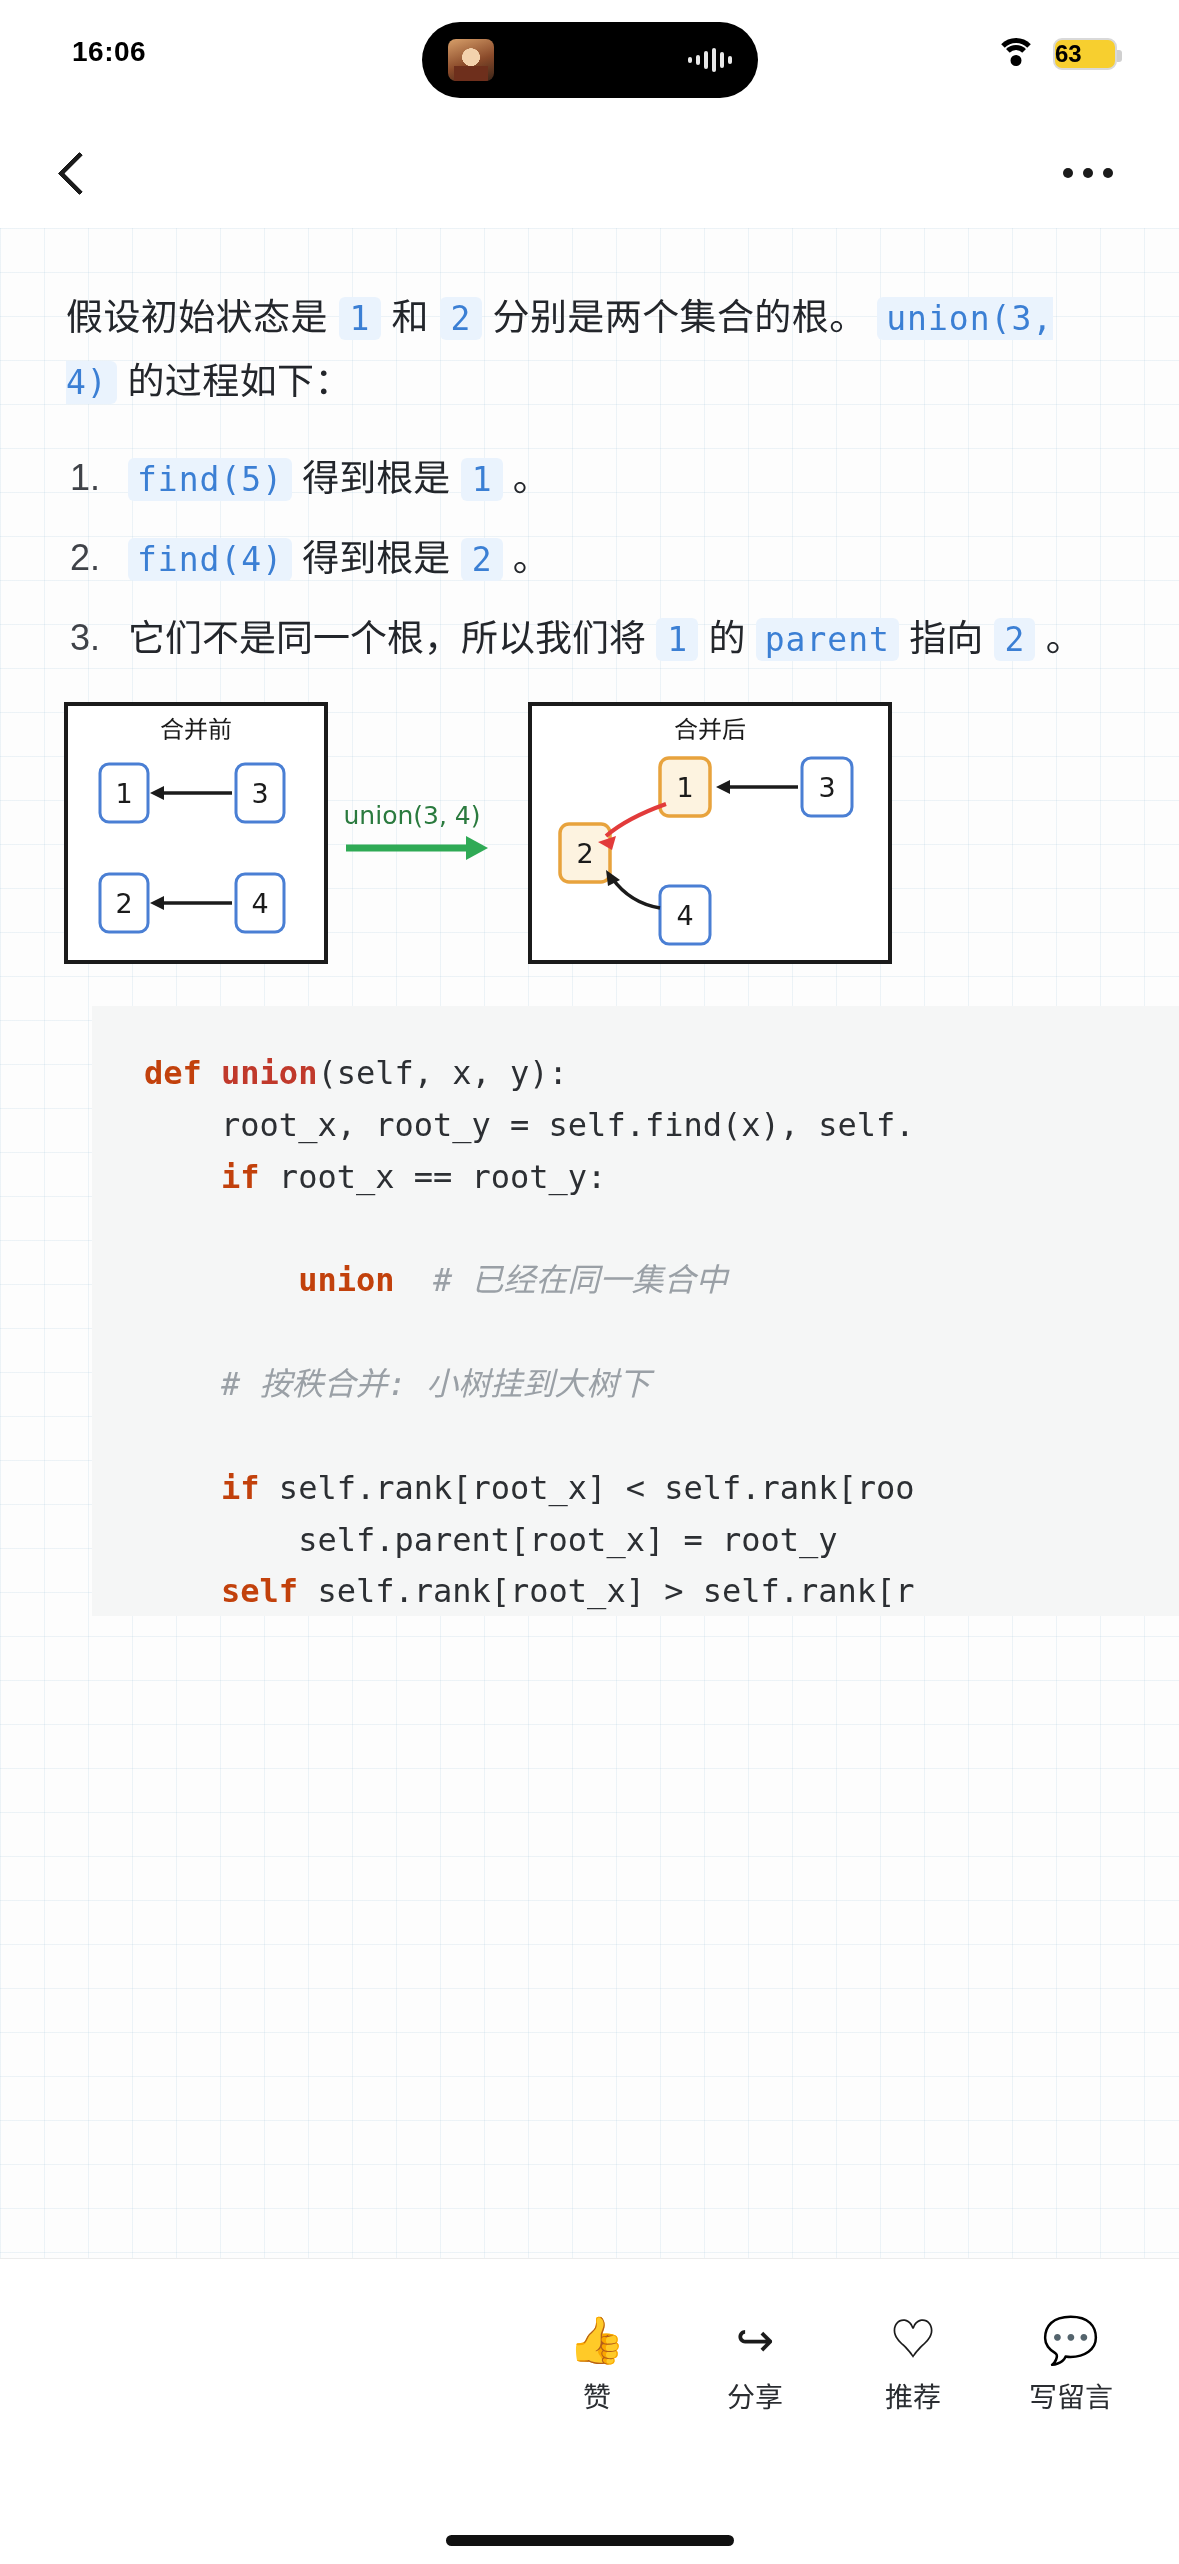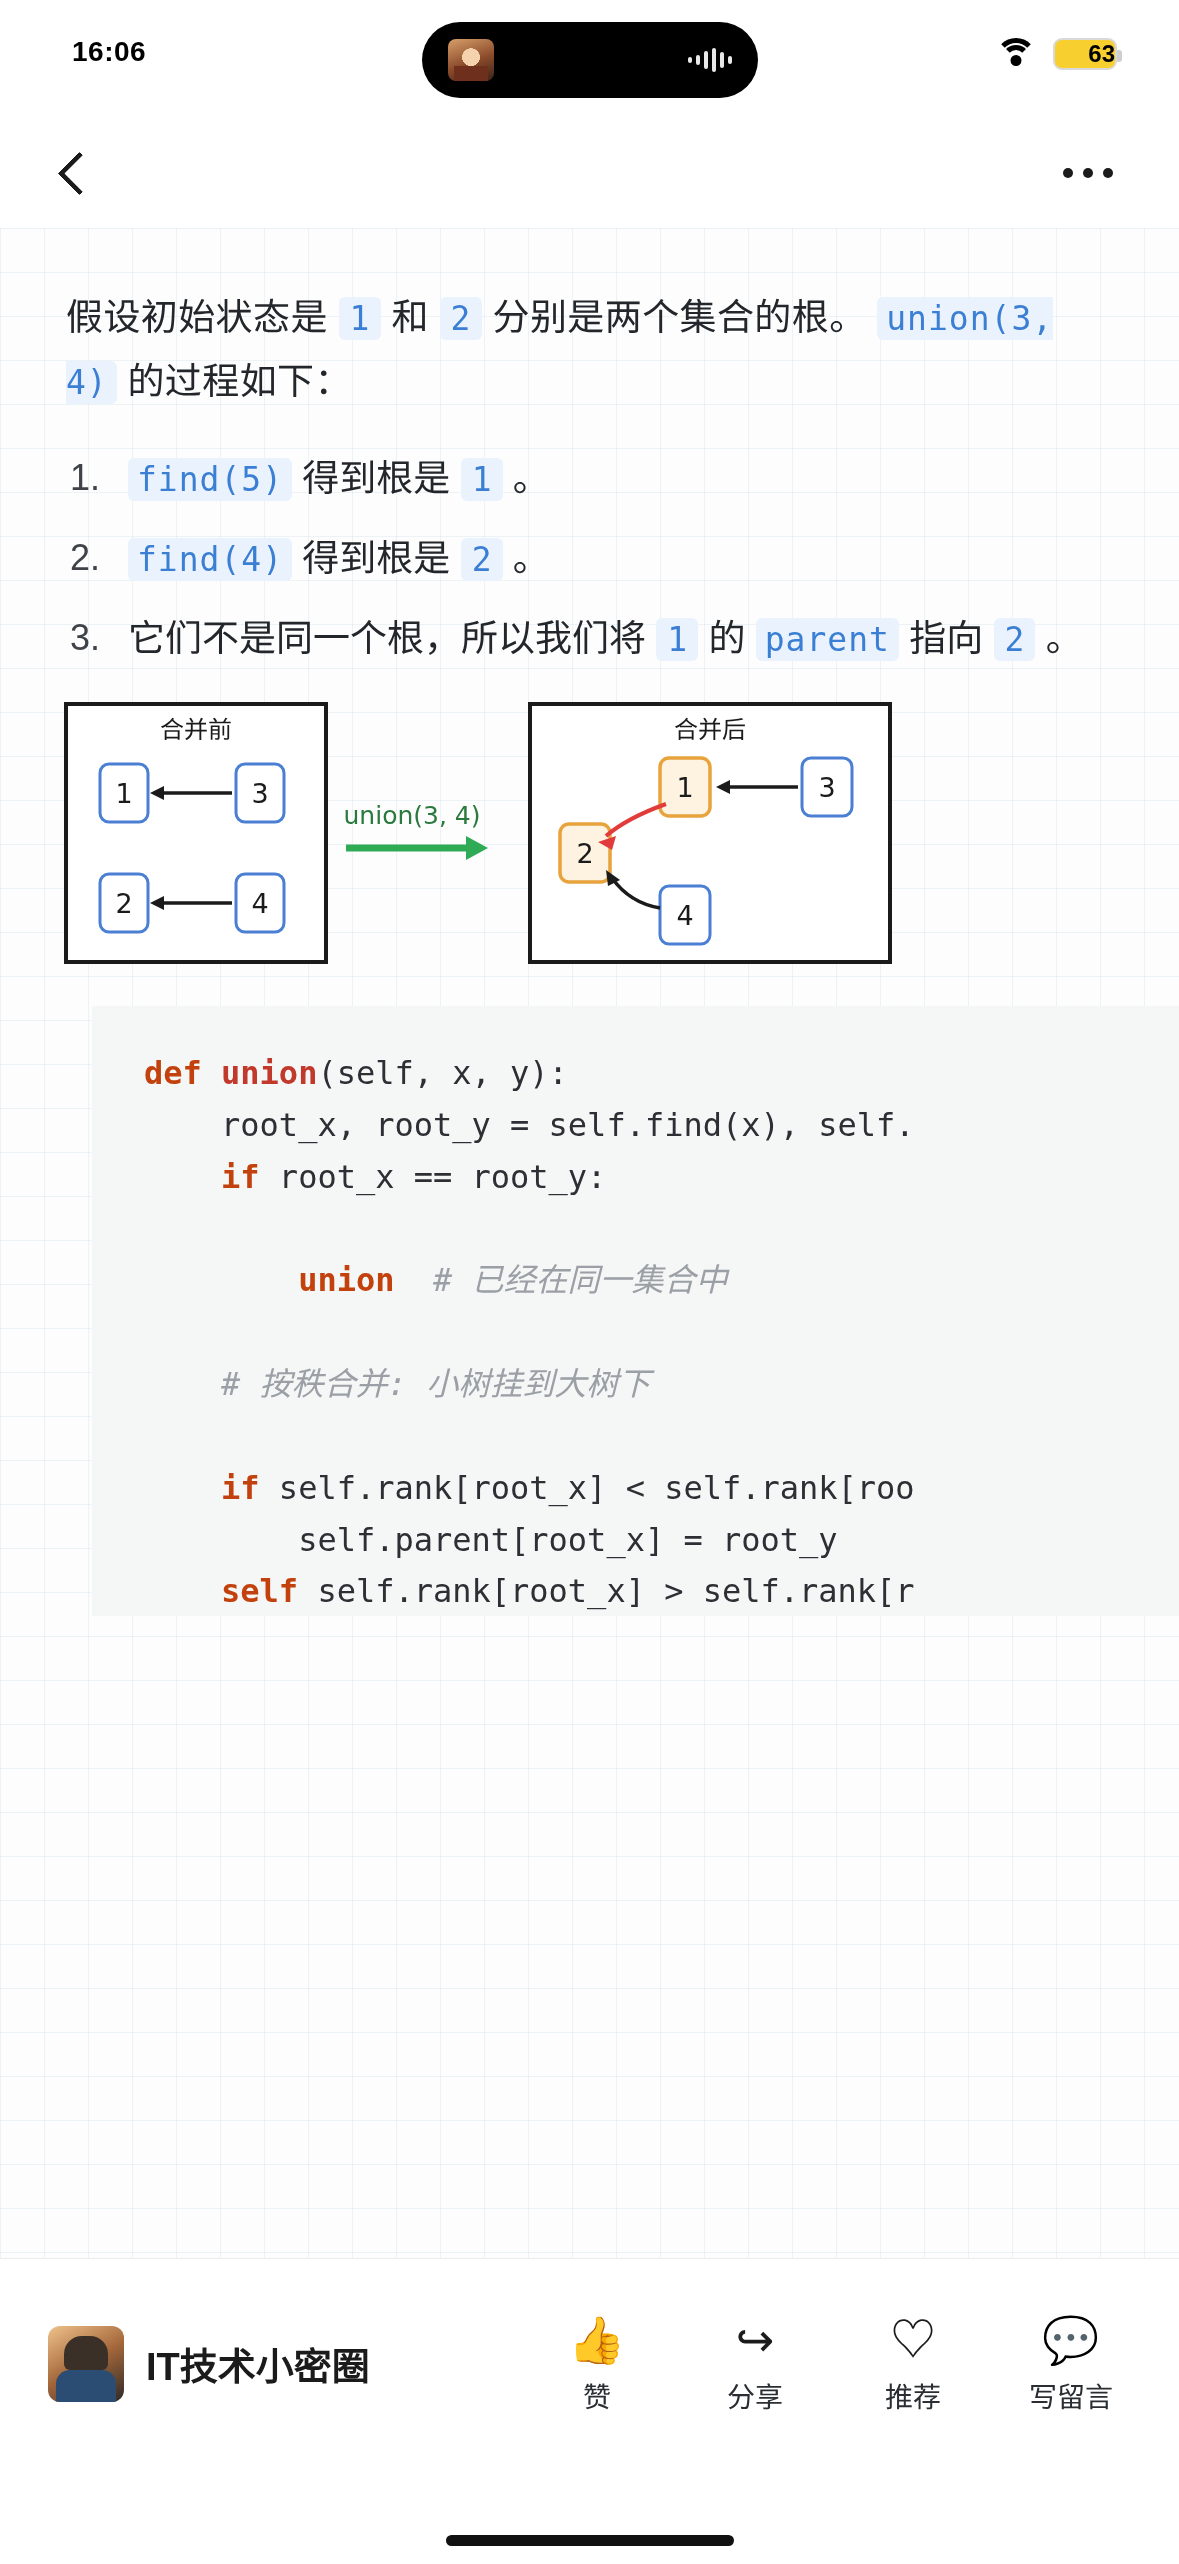--- a/index.html
+++ b/index.html
@@ -108,21 +108,21 @@
     background: #000; border-radius: 50%;
     border-color: #000;
   }
   .battery {
     width: 64px; height: 32px;
     border-radius: 9px;
     background: #f7cf2f;
     position: relative;
     display: flex;
     align-items: center;
-    justify-content: flex-end;
+    justify-content: flex-start;
     border: 2px solid #d9d9d9;
   }
   .battery::after {
     content: "";
     position: absolute;
     right: -7px; top: 10px;
     width: 5px; height: 12px;
     background: #d0d0d0;
     border-radius: 0 3px 3px 0;
   }
@@ -480,24 +480,20 @@
         self.parent[root_x] = root_y
     <span class="kw">self</span> self.rank[root_x] &gt; self.rank[r
         self.parent[root_y] = root_x
     :
         self.parent[root_y] = root_x
         self.rank[root_x] += </div>
 
   </div>
 
   <div class="bottombar">
-    <div class="author">
-      <div class="avatar"></div>
-      <div class="author-name">IT技术小密圈</div>
-    </div>
 
     <div class="actions">
       <div class="action">
         <div class="glyph">👍</div>
         <div class="lbl">赞</div>
       </div>
       <div class="action">
         <div class="glyph">↪</div>
         <div class="lbl">分享</div>
       </div>

